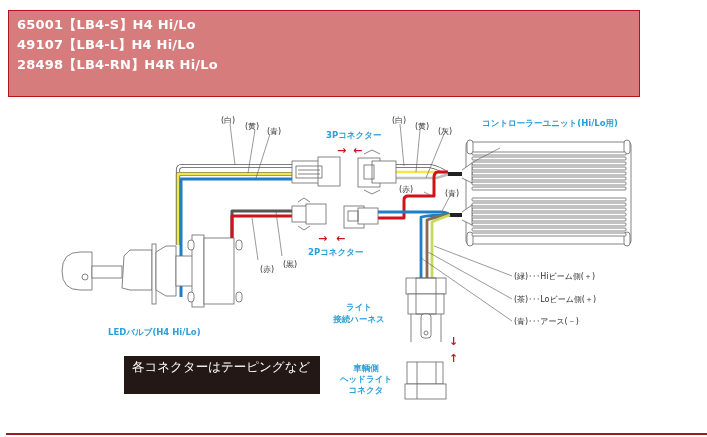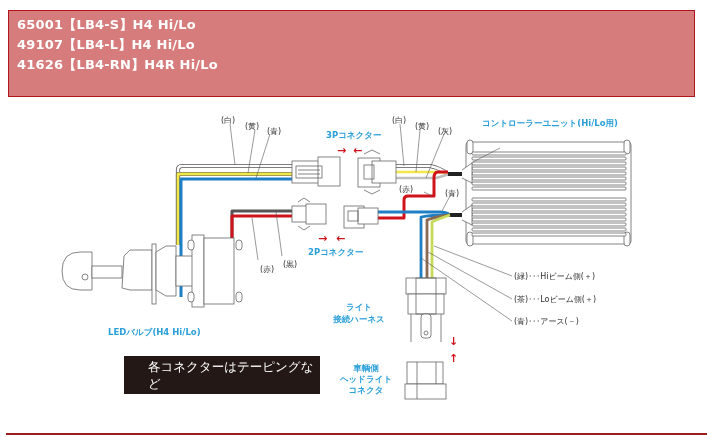--- a/index.html
+++ b/index.html
@@ -1,42 +1,42 @@
 <!DOCTYPE html>
 <html><head>
 <meta charset="utf-8">
 <style>
   html, body { margin:0; padding:0; background:#ffffff; }
   body { width:707px; height:437px; position:relative; overflow:hidden; font-family:"DejaVu Sans", sans-serif; }
   .header-box {
-    position:absolute; left:8px; top:10px; width:687px; height:87px;
+    position:absolute; left:8px; top:10px; width:632px; height:87px;
     background:#d67c7c; border:1.5px solid #b0151b; box-sizing:border-box;
     padding:4px 0 0 8px;
   }
   .model-line {
     color:#ffffff; font-weight:bold; font-size:13px; line-height:20px;
     font-family:"DejaVu Sans", sans-serif; letter-spacing:0.2px;
   }
   svg.diagram { position:absolute; left:0; top:0; }
   .lbl { font-family:"DejaVu Sans", sans-serif; font-size:8px; fill:#333333; }
   .blue-lbl { font-family:"DejaVu Sans", sans-serif; font-size:8.5px; fill:#2a9fd8; font-weight:bold; }
   .notice {
     position:absolute; left:124px; top:356px; width:196px; height:38px;
     background:#231815; color:#ffffff; font-size:12.5px; line-height:17px;
-    padding:2px 0 0 24px; box-sizing:border-box;
+    padding:2px 0 0 8px; box-sizing:border-box;
   }
   .footer-line { position:absolute; left:6px; top:433px; width:701px; height:2px; background:#9b1b1f; }
 </style>
 </head>
 <body>
 
 <div class="header-box">
   <div class="model-line">65001【LB4-S】H4 Hi/Lo</div>
   <div class="model-line">49107【LB4-L】H4 Hi/Lo</div>
-  <div class="model-line">41626【LB4-RN】H4R Hi/Lo</div>
+  <div class="model-line">28498【LB4-RN】H4R Hi/Lo</div>
 </div>
 
 <svg class="diagram" width="707" height="437" viewBox="0 0 707 437">
   <g fill="none" stroke-linejoin="round" stroke-linecap="butt">
 
     <g>
       <path d="M178,245 L178,170 Q178,166 182,166 L296,166" stroke="#555" stroke-width="4.2"></path>
       <path d="M178,245 L178,170 Q178,166 182,166 L296,166" stroke="#fff" stroke-width="2.6"></path>
       <path d="M178,245 L178,174 L296,174" stroke="#555" stroke-width="4.2"></path>
       <path d="M178,245 L178,174 L296,174" stroke="#f3e84a" stroke-width="2.8"></path>
@@ -202,16 +202,15 @@
     <text x="353" y="154">←</text>
     <text x="318" y="242">→</text>
     <text x="336" y="242">←</text>
     <text x="449" y="345">↓</text>
     <text x="449" y="362">↑</text>
   </g>
 </svg>
 
 <div class="notice">
   <div>各コネクターはテーピングなど</div>
-  <div>防水対策を行ってください。</div>
 </div>
 
 <div class="footer-line"></div>
 
 </body></html>

